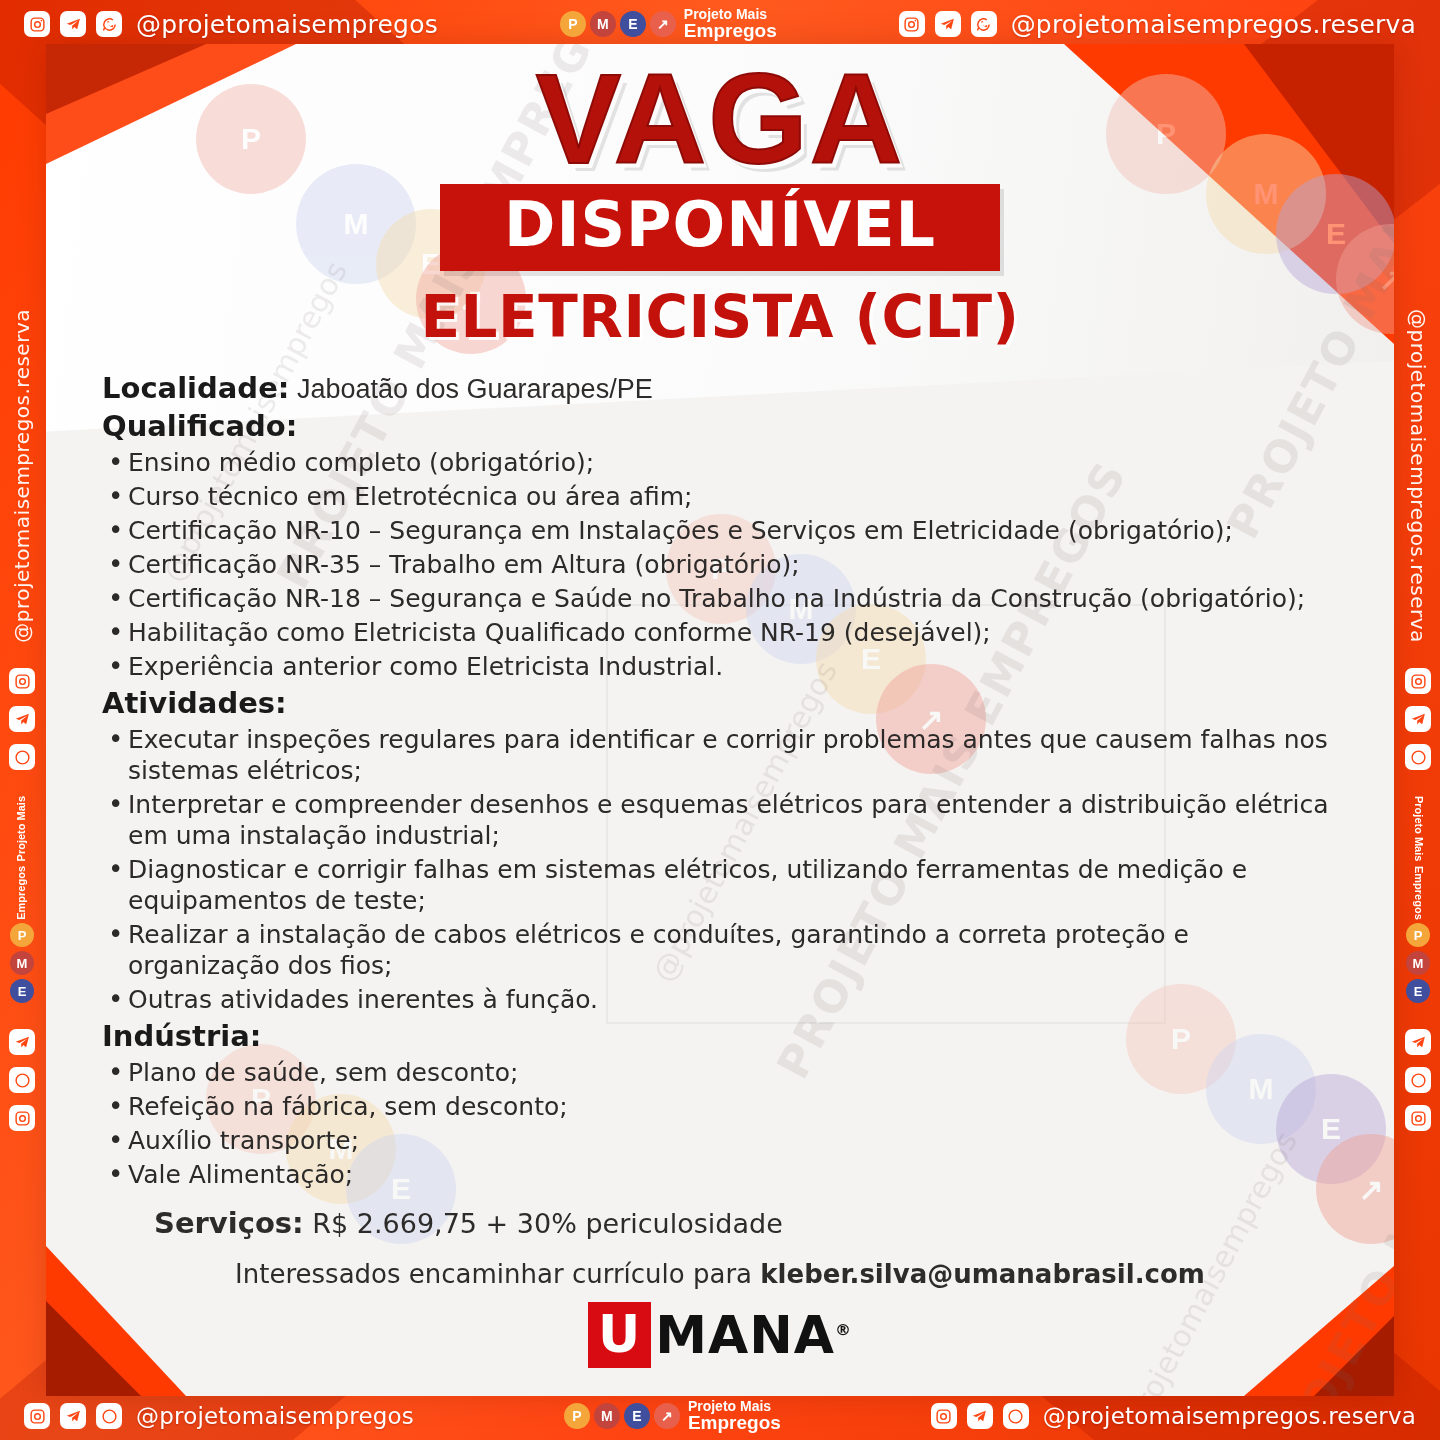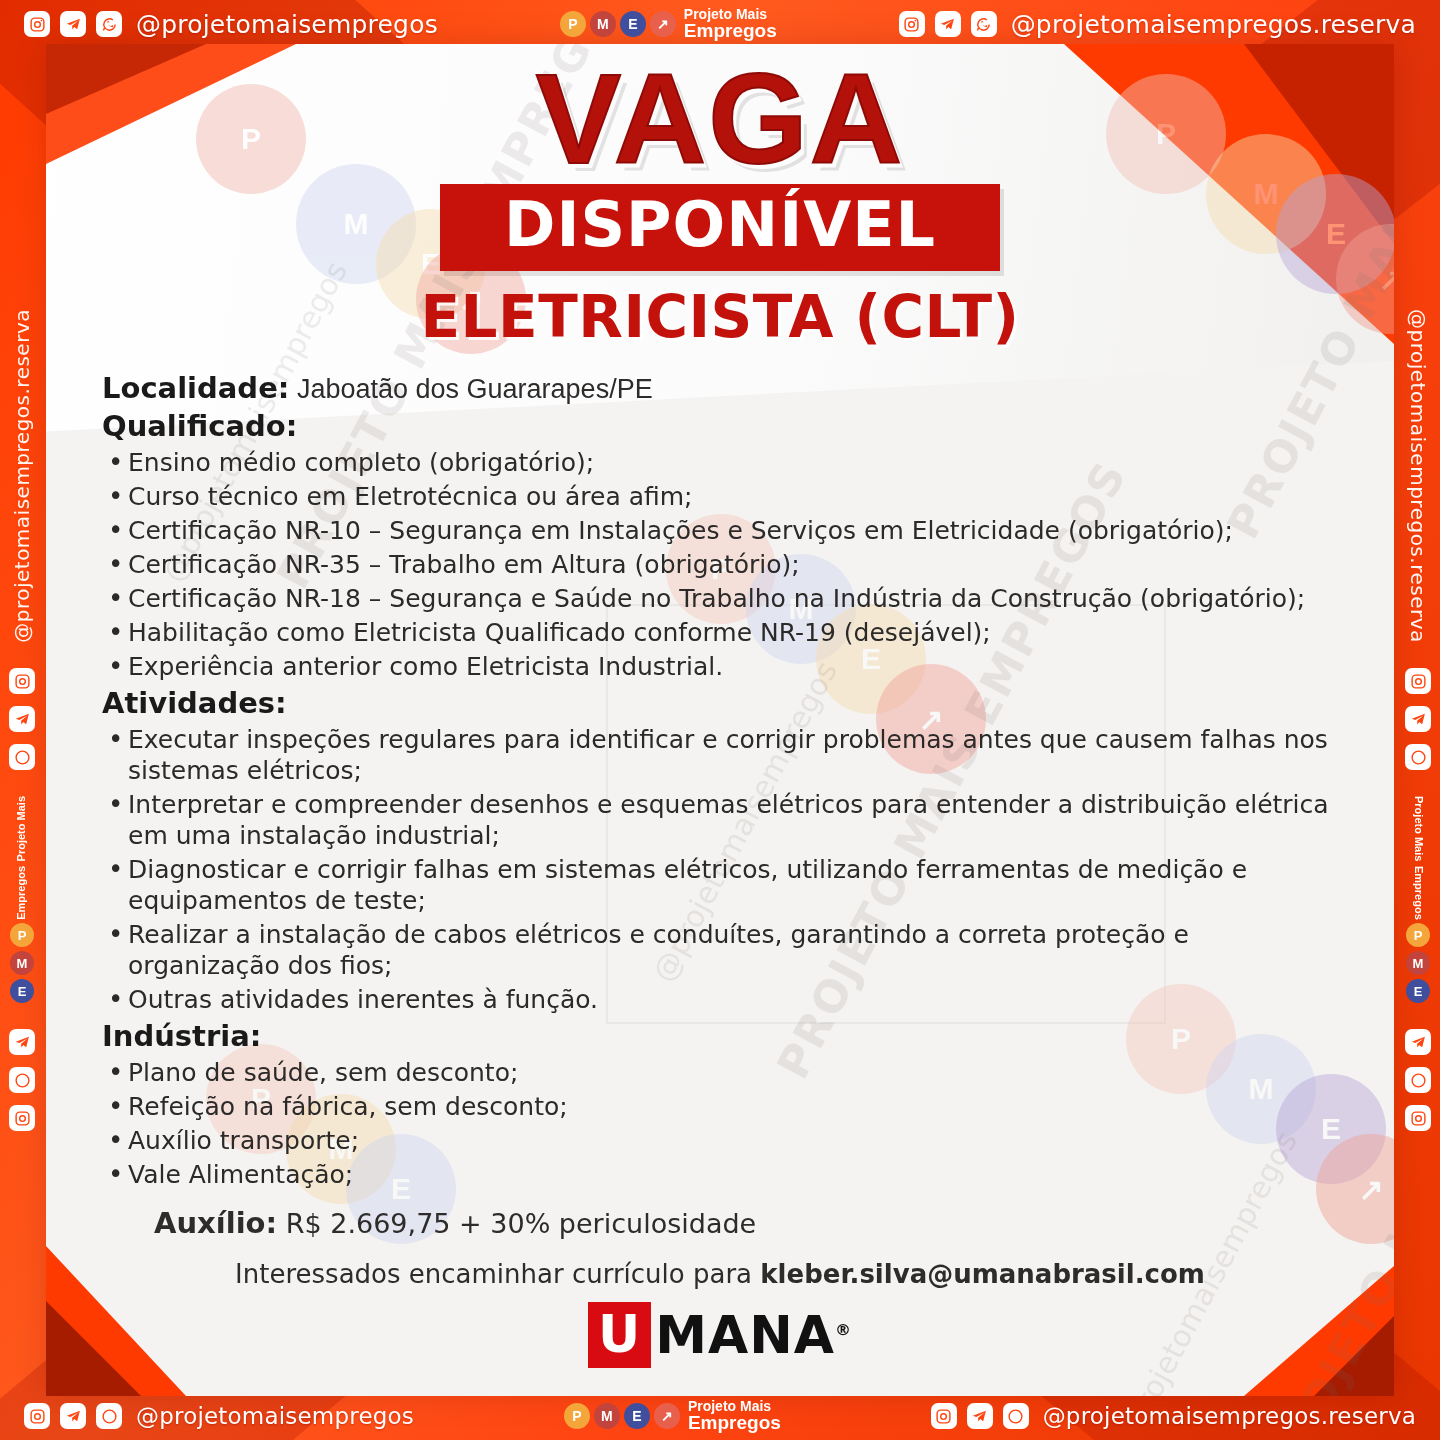--- a/index.html
+++ b/index.html
@@ -455,21 +455,21 @@
 
         <div class="sec-head">Indústria:</div>
         <ul>
           <li>Plano de saúde, sem desconto;</li>
           <li>Refeição na fábrica, sem desconto;</li>
           <li>Auxílio transporte;</li>
           <li>Vale Alimentação;</li>
         </ul>
 
         <div class="salary">
-          <b>Auxílio:</b>
+          <b>Serviços:</b>
           <span>R$ 2.669,75 + 30% periculosidade</span>
         </div>
 
         <div class="contact">
           <div>
             <span>Interessados encaminhar currículo para </span><span class="mail">kleber.silva@umanabrasil.com</span>
           </div>
 
         </div>
       </div>

